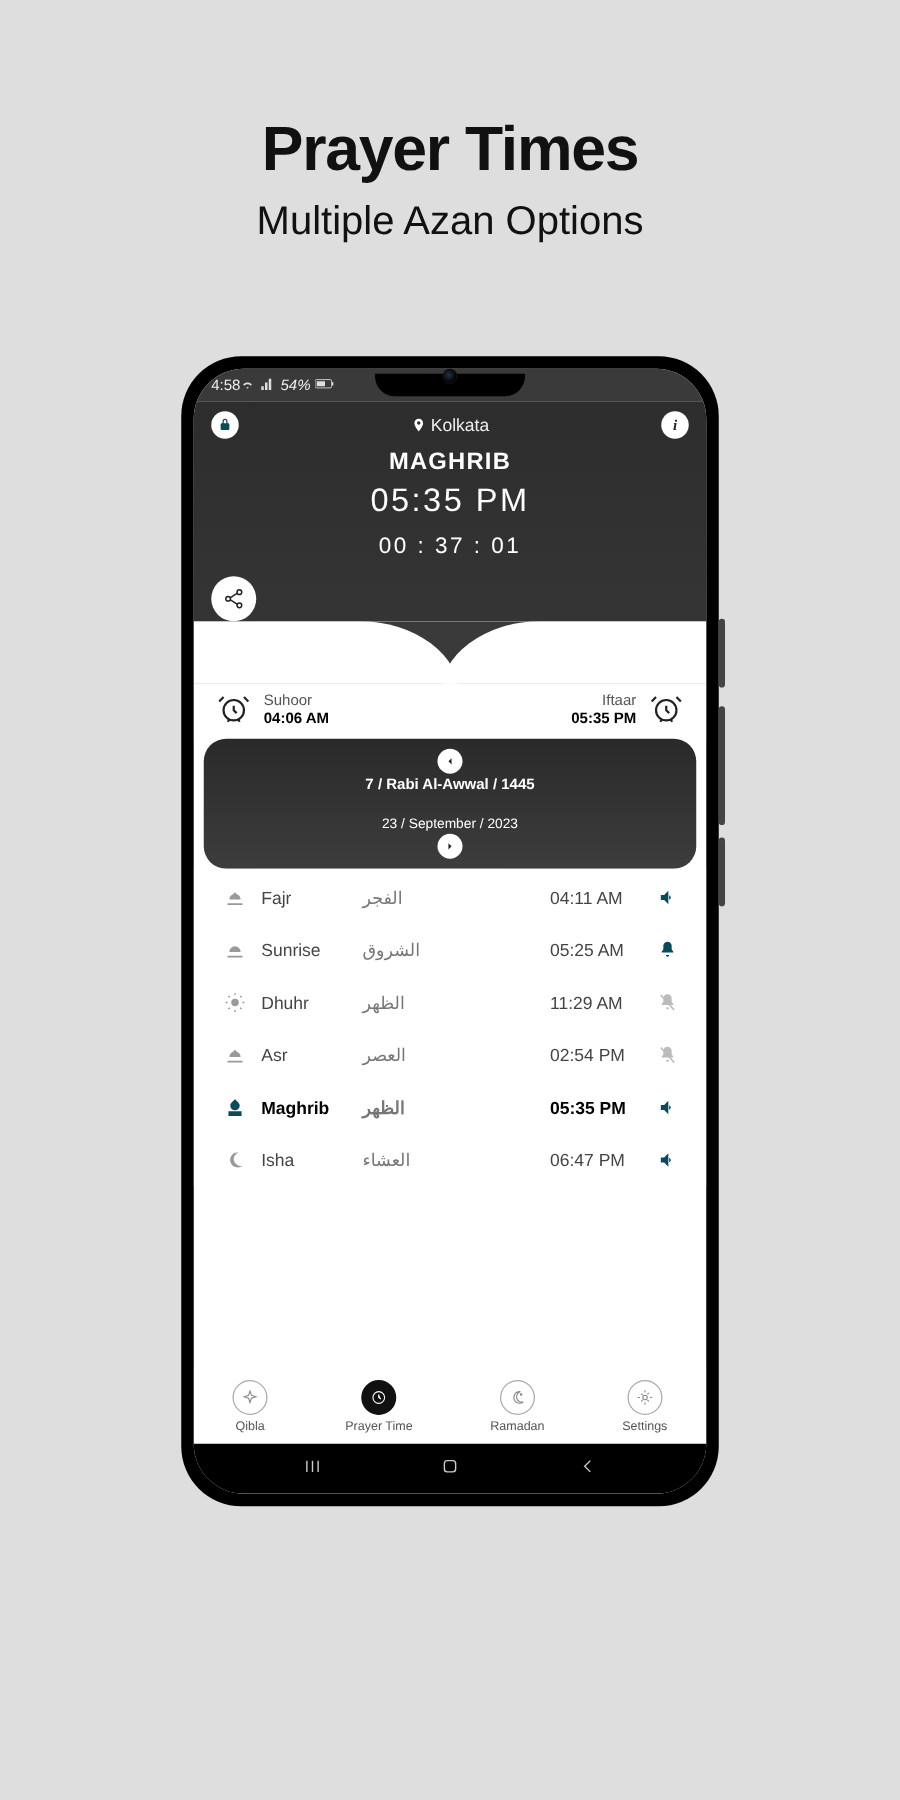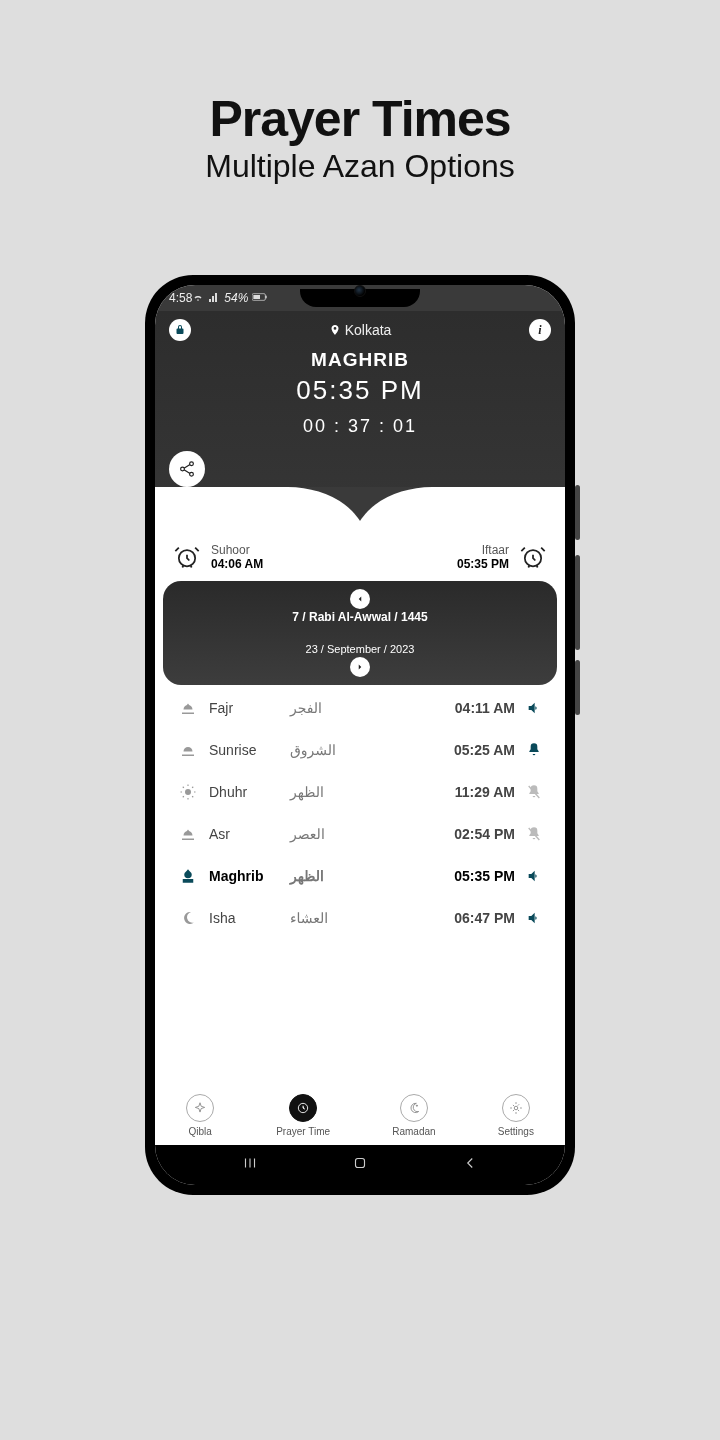--- a/index.html
+++ b/index.html
@@ -18,21 +18,21 @@
     font-weight: 800;
     color: #111;
     margin-top: 90px;
     text-align: center;
     letter-spacing: -1px;
   }
   .promo-subtitle {
     font-size: 32px;
     font-weight: 400;
     color: #111;
-    margin-top: 0;
+    margin-top: 10px;
     text-align: center;
   }
   .phone-frame {
     margin-top: 90px;
     width: 430px;
     height: 920px;
     background: #000;
     border-radius: 48px;
     padding: 10px;
     position: relative;
@@ -264,21 +264,21 @@
     align-items: center;
     padding: 12px 18px;
     font-size: 14px;
     color: #444;
     gap: 6px;
   }
   .prayer-row.current { font-weight: 700; color: #000; }
   .prayer-row .picon { display: flex; justify-content: center; }
   .prayer-row .picon svg { width: 18px; height: 18px; }
   .prayer-row .arabic { color: #777; font-size: 14px; direction: rtl; text-align: left; }
-  .prayer-row .ptime { text-align: right; font-weight: bold; }
+  .prayer-row .ptime { text-align: left; }
   .prayer-row .bell { display: flex; justify-content: center; cursor: pointer; }
   .prayer-row .bell svg { width: 16px; height: 16px; }
 
   
   .bottom-nav {
     margin-top: auto;
     display: flex;
     justify-content: space-around;
     padding: 10px 0 8px 0;
     background: #fff;

